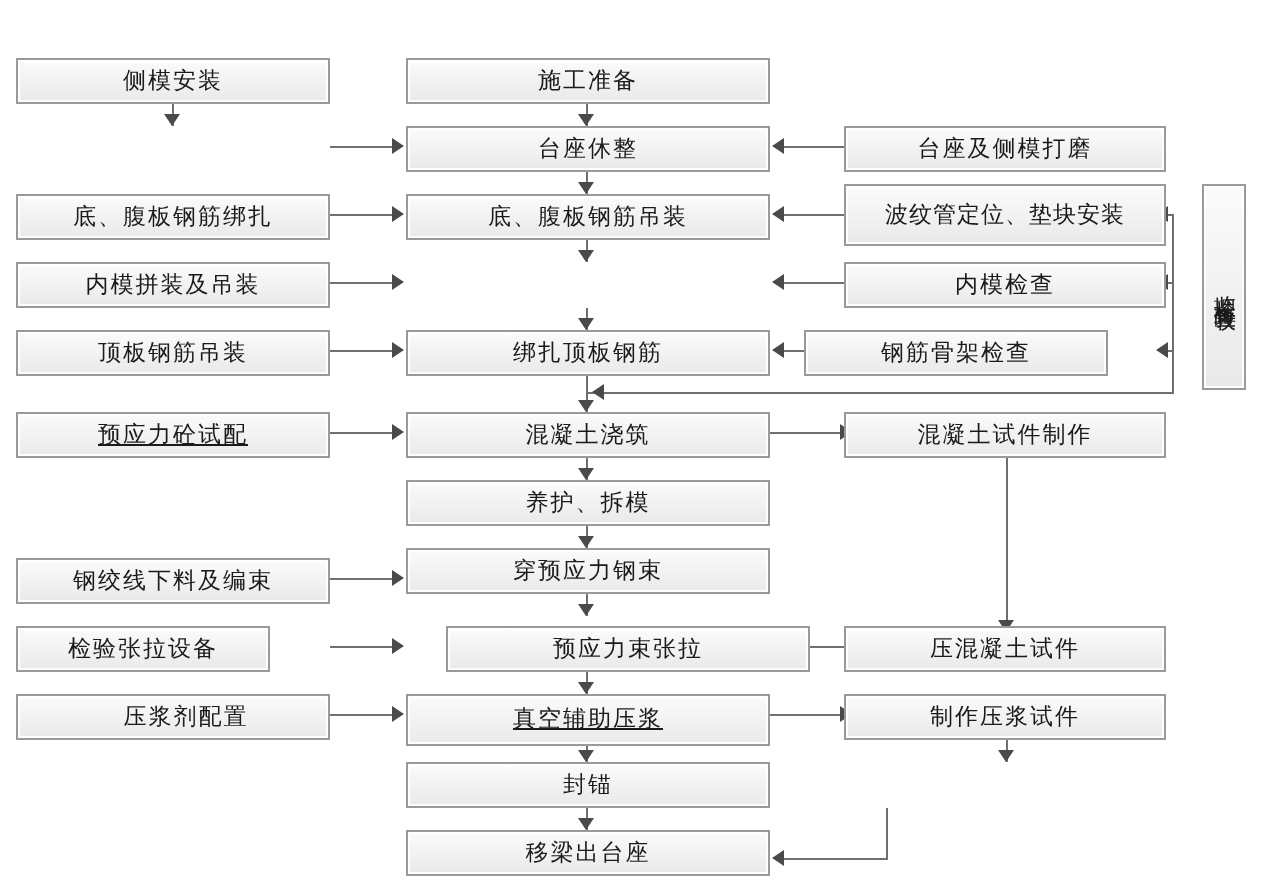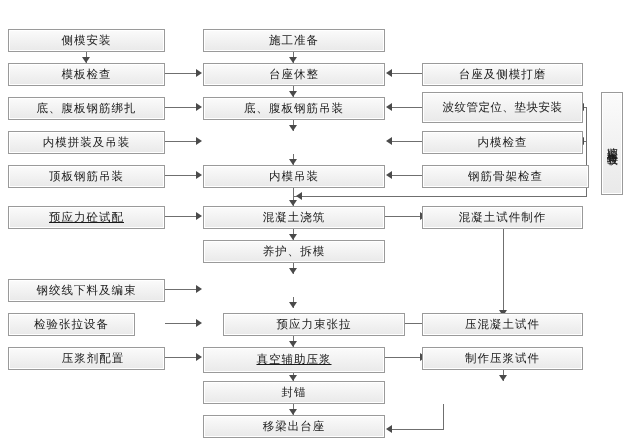--- a/index.html
+++ b/index.html
@@ -157,43 +157,44 @@
 
     <div class="hline" style="left:293px;top:196px;width:294px;"></div>
     <div class="arrow left" style="left:296px;top:192px;"></div>
 
     <div class="arrow left" style="left:578px;top:103px;"></div>
     <div class="arrow left" style="left:578px;top:137px;"></div>
     <div class="arrow left" style="left:578px;top:171px;"></div>
   </div>
 
   <div class="node" style="left:8px;top:29px;width:157px;height:23px;">侧模安装</div>
-  <div class="node" style="left:8px;top:63px;width:157px;height:23px;">模板检查</div>
   <div class="node" style="left:8px;top:97px;width:157px;height:23px;">底、腹板钢筋绑扎</div>
   <div class="node" style="left:8px;top:131px;width:157px;height:23px;">内模拼装及吊装</div>
   <div class="node" style="left:8px;top:165px;width:157px;height:23px;">顶板钢筋吊装</div>
   <div class="node" style="left:8px;top:206px;width:157px;height:23px;text-decoration:underline;">预应力砼试配</div>
   <div class="node" style="left:8px;top:279px;width:157px;height:23px;">钢绞线下料及编束</div>
   <div class="node" style="left:8px;top:313px;width:127px;height:23px;">检验张拉设备</div>
   <div class="node" style="left:8px;top:347px;width:157px;height:23px;padding-left:13px;">压浆剂配置</div>
 
   <div class="node" style="left:203px;top:29px;width:182px;height:23px;">施工准备</div>
   <div class="node" style="left:203px;top:63px;width:182px;height:23px;">台座休整</div>
   <div class="node" style="left:203px;top:97px;width:182px;height:23px;">底、腹板钢筋吊装</div>
   <div class="node" style="left:203px;top:131px;width:182px;height:23px;margin-top:34px;">内模吊装</div>
+  <div class="node" style="left:203px;top:165px;width:182px;height:23px;">绑扎顶板钢筋</div>
   <div class="node" style="left:203px;top:206px;width:182px;height:23px;">混凝土浇筑</div>
   <div class="node" style="left:203px;top:240px;width:182px;height:23px;">养护、拆模</div>
+  <div class="node" style="left:203px;top:274px;width:182px;height:23px;">穿预应力钢束</div>
   <div class="node" style="left:203px;top:313px;width:182px;height:23px;margin-left:20px;">预应力束张拉</div>
   <div class="node" style="left:203px;top:347px;width:182px;height:26px;text-decoration:underline;">真空辅助压浆</div>
   <div class="node" style="left:203px;top:381px;width:182px;height:23px;">封锚</div>
   <div class="node" style="left:203px;top:415px;width:182px;height:23px;">移梁出台座</div>
 
   <div class="node" style="left:422px;top:63px;width:161px;height:23px;">台座及侧模打磨</div>
   <div class="node two-line" style="left:422px;top:92px;width:161px;height:31px;padding:0 6px;">波纹管定位、垫块安装</div>
   <div class="node" style="left:422px;top:131px;width:161px;height:23px;">内模检查</div>
-  <div class="node" style="left:422px;top:165px;width:167px;height:23px;">钢筋骨架检查</div>
+  <div class="node" style="left:402px;top:165px;width:152px;height:23px;">钢筋骨架检查</div>
   <div class="node" style="left:422px;top:206px;width:161px;height:23px;">混凝土试件制作</div>
   <div class="node" style="left:422px;top:313px;width:161px;height:23px;">压混凝土试件</div>
   <div class="node" style="left:422px;top:347px;width:161px;height:23px;">制作压浆试件</div>
 
   <div class="node vertical" style="left:601px;top:92px;width:22px;height:103px;">监理检查验收</div>
 
 </div>
 
 </body></html>

